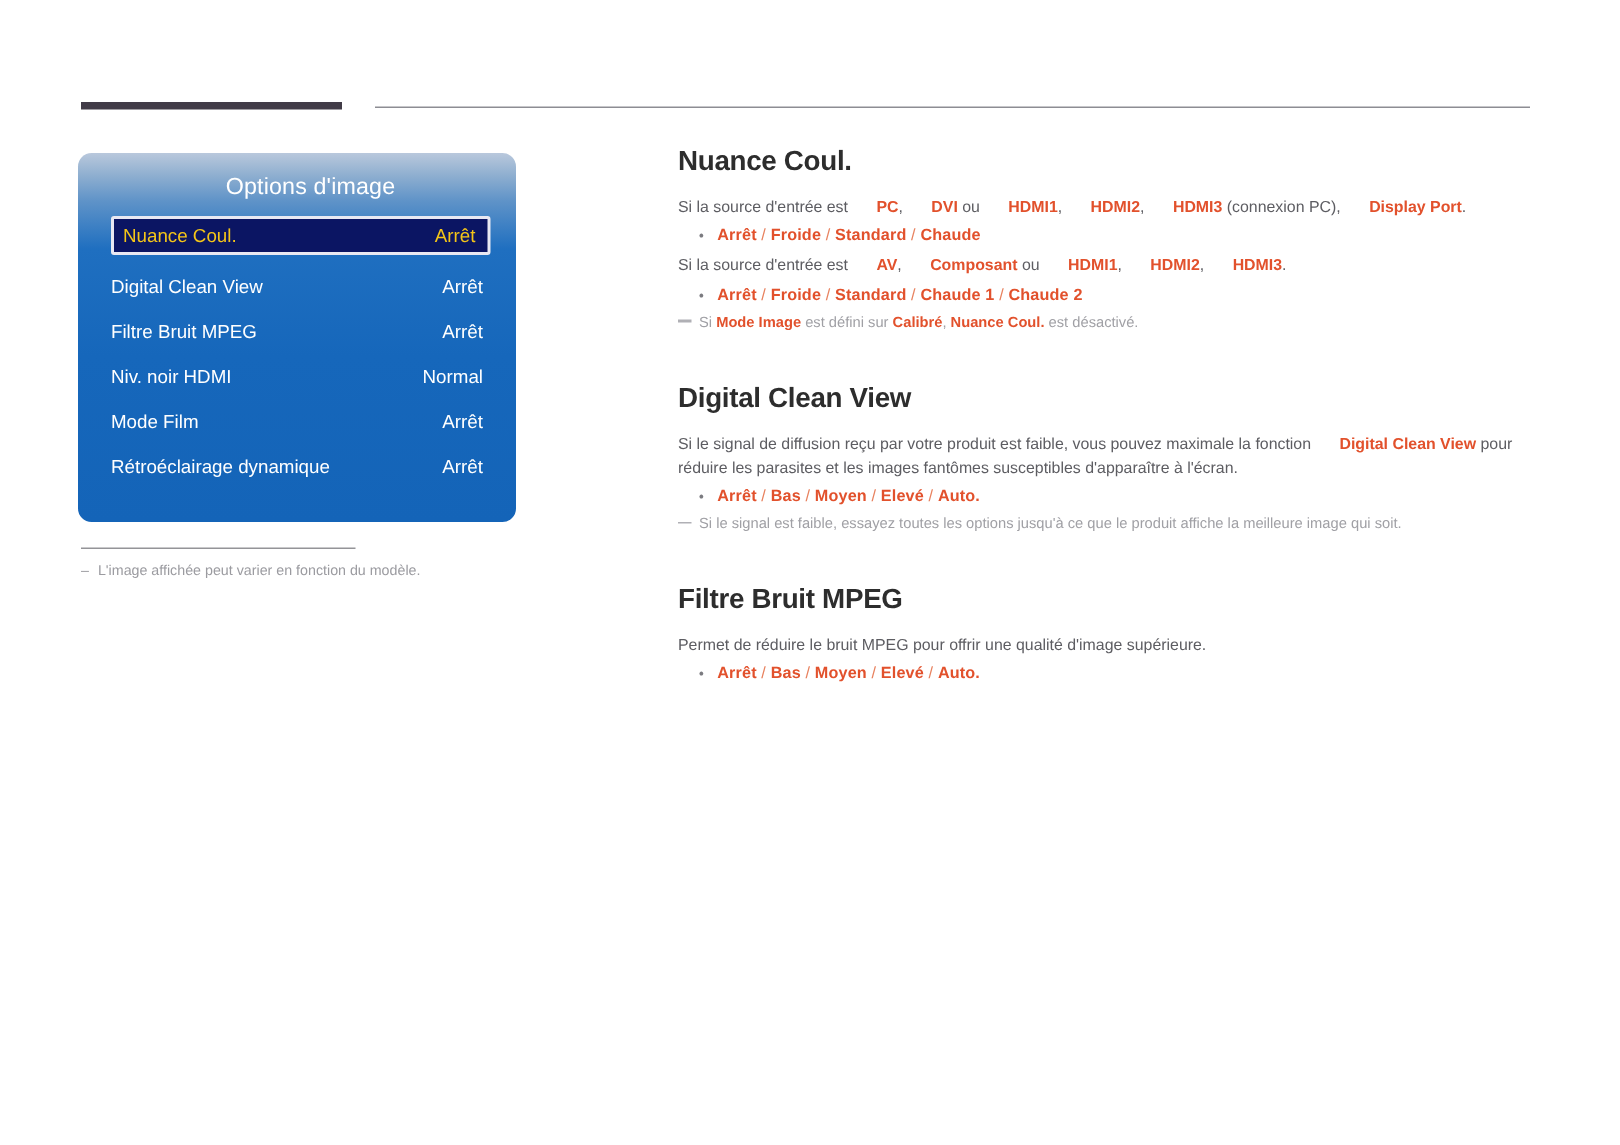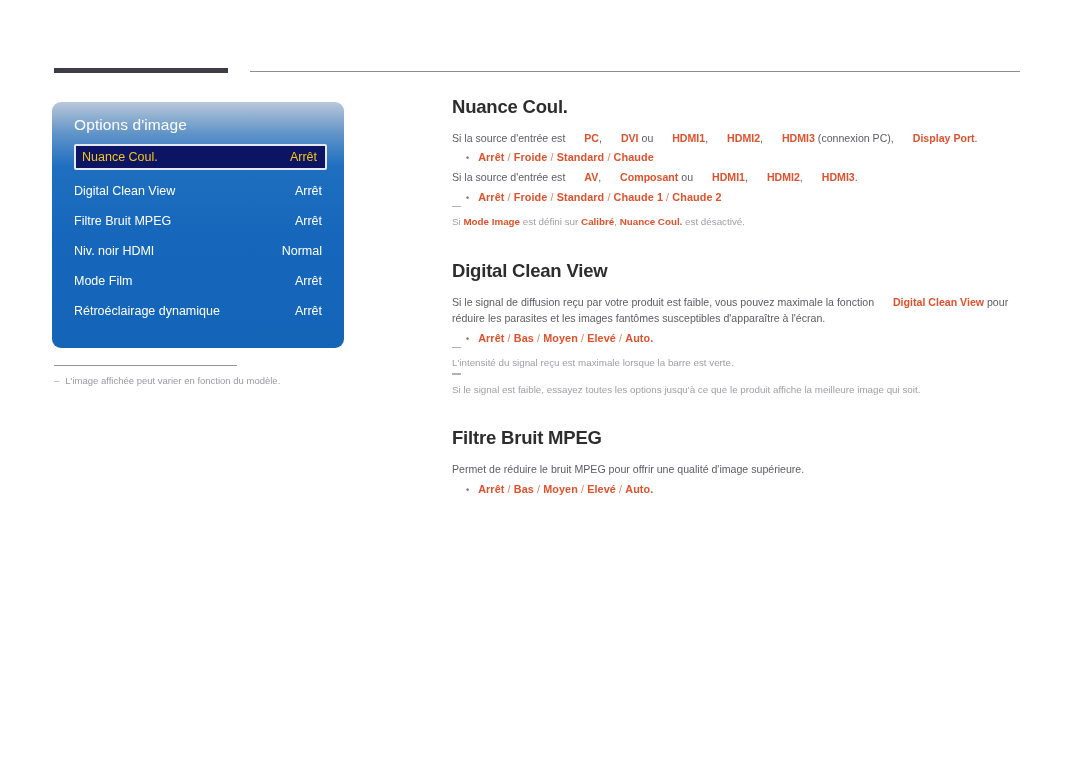--- a/index.html
+++ b/index.html
@@ -51,20 +51,21 @@
     padding: 0 0 22px 0;
     box-sizing: border-box;
     position: relative;
     overflow: hidden;
   }
   .osd-title {
     font-size: 15.5px;
     color: #ffffff;
     padding: 14px 4px 10px 22px;
     letter-spacing: .1px;
+    text-align: center;
   }
   .osd-list { position: relative; }
   .osd-row {
     height: 30px;
     display: flex;
     align-items: center;
     justify-content: space-between;
     padding: 0 22px 0 22px;
     box-sizing: border-box;
     font-size: 12.5px;
@@ -141,21 +142,20 @@
   .bullet .opts .sep { color: #e8825f; font-weight: normal; }
 
   .note {
     display: flex;
     align-items: baseline;
     gap: 5px;
     font-size: 9.8px;
     color: #a0a0a5;
     line-height: 1.5;
     margin: 5px 0 3px 0;
-    flex-direction: column;
   }
   .note .ndash {
     display: inline-block;
     width: 9px; height: 1.5px;
     background: #b0b0b5;
     position: relative;
     top: -3px;
     flex: 0 0 auto;
   }
   .note b { color: #e2512c; font-weight: bold; }
@@ -253,24 +253,20 @@
 
   <p class="para">
     <span>Si le signal de diffusion reçu par votre produit est faible, vous pouvez maximale la fonction </span><b>Digital Clean View</b><span> pour réduire les parasites et les images fantômes susceptibles d'apparaître à l'écran.</span>
   </p>
 
   <div class="bullet">
     <span class="dot">•</span>
     <span class="opts"><span>Arrêt</span><span class="sep"> / </span><span>Bas</span><span class="sep"> / </span><span>Moyen</span><span class="sep"> / </span><span>Elevé</span><span class="sep"> / </span><span>Auto.</span></span>
   </div>
 
-  <div class="note">
-    <span class="ndash"></span>
-    <span class="ntext">L'intensité du signal reçu est maximale lorsque la barre est verte.</span>
-  </div>
 
   <div class="note">
     <span class="ndash"></span>
     <span class="ntext">Si le signal est faible, essayez toutes les options jusqu'à ce que le produit affiche la meilleure image qui soit.</span>
   </div>
 
   <h2 class="sec-title spaced">Filtre Bruit MPEG</h2>
 
   <p class="para">Permet de réduire le bruit MPEG pour offrir une qualité d'image supérieure.</p>
 

